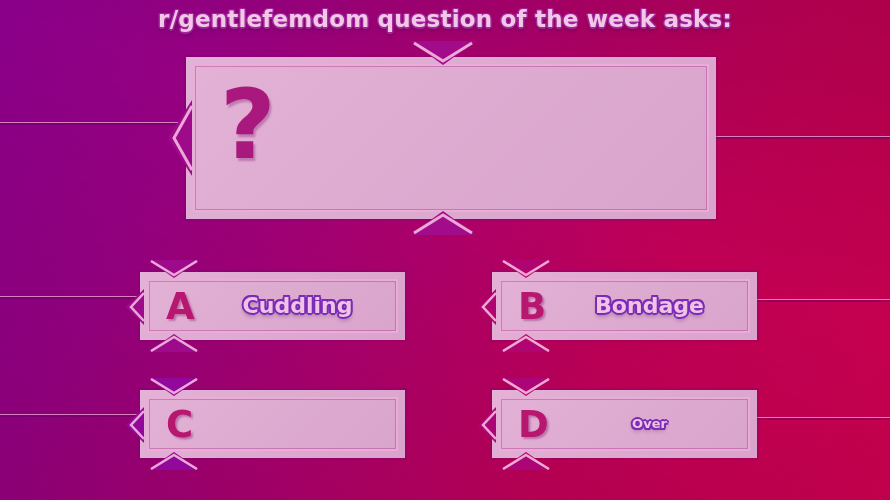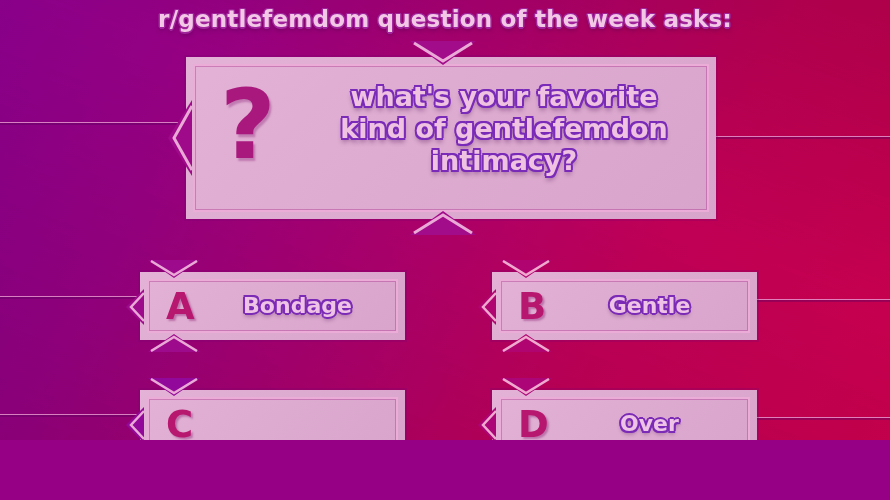--- a/index.html
+++ b/index.html
@@ -12,21 +12,21 @@
   body {
     font-family: "DejaVu Sans", sans-serif;
     background: #960085;
     position: relative;
   }
 
   #stage {
     position: absolute;
     inset: 0;
     width: 890px;
-    height: 440px;
+    height: 500px;
     overflow: hidden;
   }
 
   
   .bg {
     position: absolute;
     inset: 0;
     background:
       linear-gradient(120deg,
         #8e0090 0%,
@@ -201,67 +201,62 @@
       <path d="M4 2 L33 20 L62 2" fill="none" stroke="#eaa9d6" stroke-width="3"></path>
     </svg>
 
     <svg class="notch" style="left:224px; top:152px;" width="66" height="26" viewBox="0 0 66 26">
       <path d="M0 26 L33 2 L66 26 Z" fill="#a20b8a"></path>
       <path d="M4 24 L33 6 L62 24" fill="none" stroke="#eaa9d6" stroke-width="3"></path>
     </svg>
 
     <div id="question-mark">?</div>
 
-    <div id="question-text">
-      <span class="qline">what's your favorite</span>
-      <span class="qline">kind of gentlefemdon</span>
-      <span class="qline">intimacy?</span>
-    </div>
   </div>
 
   <div class="panel answer-panel" id="answer-a">
     <div class="inner-border"></div>
     <svg class="notch" style="left:-18px; top:17px;" width="22" height="36" viewBox="0 0 22 36">
       <path d="M22 0 L4 18 L22 36 Z" fill="#9d0a8c"></path>
       <path d="M22 4 L9 18 L22 32" fill="none" stroke="#eaa9d6" stroke-width="2.5"></path>
     </svg>
     <svg class="notch" style="left:8px; top:-12px;" width="52" height="20" viewBox="0 0 52 20">
       <path d="M0 0 L26 18 L52 0 Z" fill="#9d0a8c"></path>
       <path d="M3 1 L26 15 L49 1" fill="none" stroke="#eaa9d6" stroke-width="2.5"></path>
     </svg>
     <svg class="notch" style="left:8px; top:60px;" width="52" height="20" viewBox="0 0 52 20">
       <path d="M0 20 L26 2 L52 20 Z" fill="#9d0a8c"></path>
       <path d="M3 19 L26 5 L49 19" fill="none" stroke="#eaa9d6" stroke-width="2.5"></path>
     </svg>
     <div class="answer-letter">A</div>
+    <div class="answer-label">
+      <span class="aline">Cuddling</span>
+    </div>
+  </div>
+
+  <div class="panel answer-panel" id="answer-b">
+    <div class="inner-border"></div>
+    <svg class="notch" style="left:-18px; top:17px;" width="22" height="36" viewBox="0 0 22 36">
+      <path d="M22 0 L4 18 L22 36 Z" fill="#b00570"></path>
+      <path d="M22 4 L9 18 L22 32" fill="none" stroke="#f0aacf" stroke-width="2.5"></path>
+    </svg>
+    <svg class="notch" style="left:8px; top:-12px;" width="52" height="20" viewBox="0 0 52 20">
+      <path d="M0 0 L26 18 L52 0 Z" fill="#b00570"></path>
+      <path d="M3 1 L26 15 L49 1" fill="none" stroke="#f0aacf" stroke-width="2.5"></path>
+    </svg>
+    <svg class="notch" style="left:8px; top:60px;" width="52" height="20" viewBox="0 0 52 20">
+      <path d="M0 20 L26 2 L52 20 Z" fill="#b00570"></path>
+      <path d="M3 19 L26 5 L49 19" fill="none" stroke="#f0aacf" stroke-width="2.5"></path>
+    </svg>
+    <div class="answer-letter">B</div>
     <div class="answer-label">
       <span class="aline">Bondage</span>
     </div>
   </div>
 
-  <div class="panel answer-panel" id="answer-b">
-    <div class="inner-border"></div>
-    <svg class="notch" style="left:-18px; top:17px;" width="22" height="36" viewBox="0 0 22 36">
-      <path d="M22 0 L4 18 L22 36 Z" fill="#b00570"></path>
-      <path d="M22 4 L9 18 L22 32" fill="none" stroke="#f0aacf" stroke-width="2.5"></path>
-    </svg>
-    <svg class="notch" style="left:8px; top:-12px;" width="52" height="20" viewBox="0 0 52 20">
-      <path d="M0 0 L26 18 L52 0 Z" fill="#b00570"></path>
-      <path d="M3 1 L26 15 L49 1" fill="none" stroke="#f0aacf" stroke-width="2.5"></path>
-    </svg>
-    <svg class="notch" style="left:8px; top:60px;" width="52" height="20" viewBox="0 0 52 20">
-      <path d="M0 20 L26 2 L52 20 Z" fill="#b00570"></path>
-      <path d="M3 19 L26 5 L49 19" fill="none" stroke="#f0aacf" stroke-width="2.5"></path>
-    </svg>
-    <div class="answer-letter">B</div>
-    <div class="answer-label">
-      <span class="aline">Gentle</span>
-    </div>
-  </div>
-
   <div class="panel answer-panel" id="answer-c">
     <div class="inner-border"></div>
     <svg class="notch" style="left:-18px; top:17px;" width="22" height="36" viewBox="0 0 22 36">
       <path d="M22 0 L4 18 L22 36 Z" fill="#92089a"></path>
       <path d="M22 4 L9 18 L22 32" fill="none" stroke="#eaa9d6" stroke-width="2.5"></path>
     </svg>
     <svg class="notch" style="left:8px; top:-12px;" width="52" height="20" viewBox="0 0 52 20">
       <path d="M0 0 L26 18 L52 0 Z" fill="#92089a"></path>
       <path d="M3 1 L26 15 L49 1" fill="none" stroke="#eaa9d6" stroke-width="2.5"></path>
     </svg>
@@ -280,18 +275,18 @@
     </svg>
     <svg class="notch" style="left:8px; top:-12px;" width="52" height="20" viewBox="0 0 52 20">
       <path d="M0 0 L26 18 L52 0 Z" fill="#ab0578"></path>
       <path d="M3 1 L26 15 L49 1" fill="none" stroke="#f0aacf" stroke-width="2.5"></path>
     </svg>
     <svg class="notch" style="left:8px; top:60px;" width="52" height="20" viewBox="0 0 52 20">
       <path d="M0 20 L26 2 L52 20 Z" fill="#ab0578"></path>
       <path d="M3 19 L26 5 L49 19" fill="none" stroke="#f0aacf" stroke-width="2.5"></path>
     </svg>
     <div class="answer-letter">D</div>
-    <div class="answer-label" style="font-size:22px; line-height:1.05;">
+    <div class="answer-label" style="font-size:13px; line-height:1.05;">
       <span class="aline">Over</span>
     </div>
   </div>
 
 </div>
 
 </body></html>

